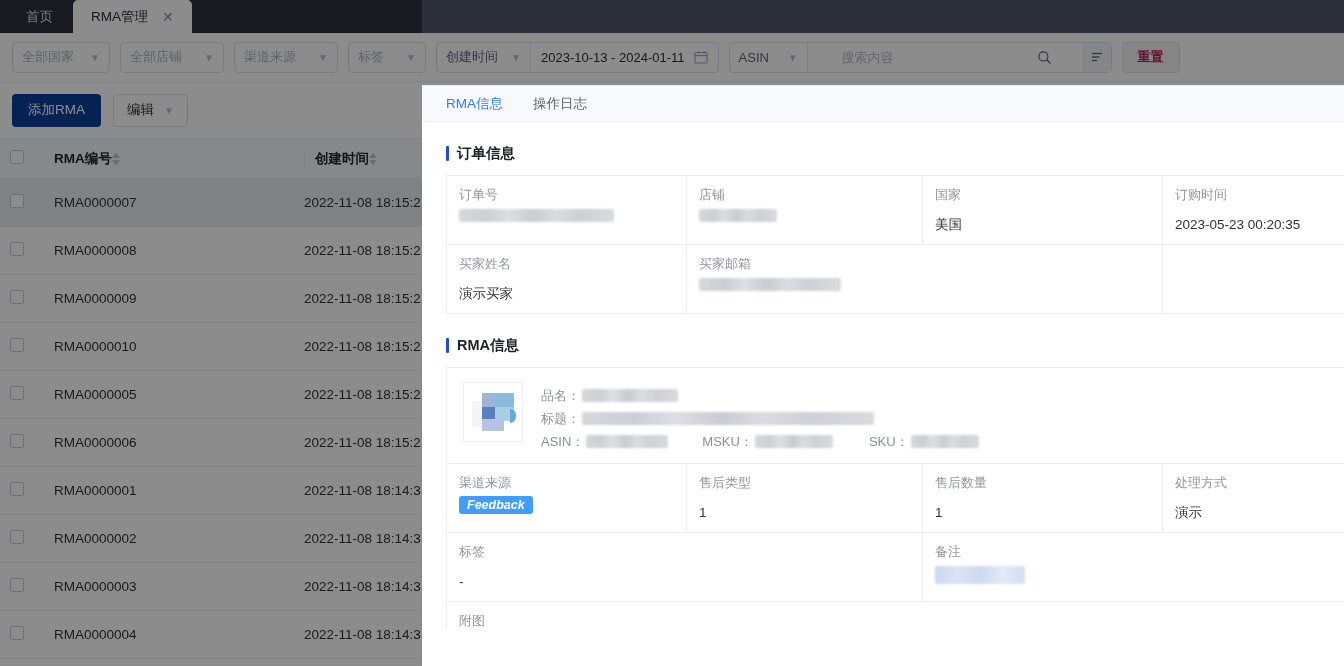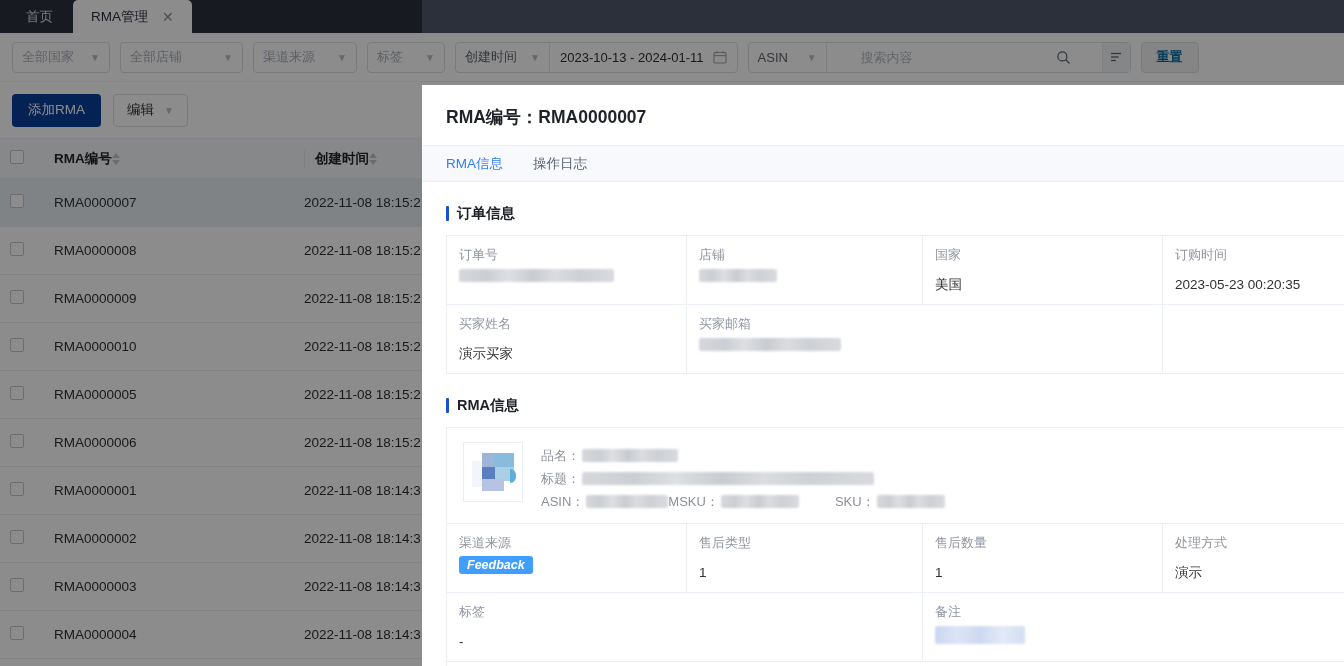--- a/index.html
+++ b/index.html
@@ -40,21 +40,21 @@
     gap: 10px; padding: 0 12px; border-bottom: 1px solid #eef0f3;
   }
   .sel {
     height: 31px; border: 1px solid #dcdfe6; border-radius: 4px;
     display: flex; align-items: center; justify-content: space-between;
     padding: 0 9px; font-size: 13px; color: #aab0ba; background: #fff;
     cursor: pointer;
   }
   .sel .caret { font-size: 10px; color: #b9bec7; margin-left: 10px; }
   .sel.w1 { width: 98px; }
-  .sel.w2 { width: 123px; }
+  .sel.w2 { width: 104px; }
   .sel.w3 { width: 104px; }
   .sel.w4 { width: 78px; }
 
   .daterange {
     height: 31px; border: 1px solid #dcdfe6; border-radius: 4px;
     display: flex; align-items: center; font-size: 13px; background: #fff;
   }
   .daterange .dlabel {
     width: 94px; height: 100%; display: flex; align-items: center;
     justify-content: space-between; padding: 0 9px; color: #5d6471;
@@ -85,21 +85,21 @@
   }
   .searchgroup input::placeholder { color: #b3b8c2; }
   .icbtn {
     width: 28px; height: 100%; display: flex; align-items: center;
     justify-content: center; cursor: pointer; color: #6b7280;
   }
   .icbtn.bordered { border-left: 1px solid #e9ebef; background: #f3f4f6; }
   .resetbtn {
     height: 31px; padding: 0 15px; border: 1px solid #dcdfe6;
     border-radius: 4px; background: #f2f3f5; font-size: 13px;
-    color: #0369a1; display: flex; align-items: center; cursor: pointer;
+    color: #be185d; display: flex; align-items: center; cursor: pointer;
     font-weight: 600;
   }
 
   
   .actionrow {
     height: 56px; display: flex; align-items: center; gap: 12px;
     padding: 0 12px;
   }
   .btn-primary {
     height: 33px; padding: 0 16px; background: #0a3f99; color: #fff;
@@ -396,21 +396,20 @@
             <td>2022-11-08 18:14:3</td>
           </tr>
         </tbody>
     </table>
   </div>
 
   <div class="dim"></div>
   <div class="dim-filter"></div>
 
   <div class="drawer">
-    <div class="drawer-title">RMA编号：RMA0000007</div>
 
     <div class="drawer-tabs">
       <div class="dtab active">RMA信息</div>
       <div class="dtab">操作日志</div>
     </div>
 
     <div class="drawer-body">
 
       <div class="section-title">
         <span class="bar"></span>
@@ -477,21 +476,21 @@
             <span class="plabel">品名：</span>
             <span class="redact" style="width:96px;margin-top:0"></span>
           </div>
           <div class="prow">
             <span class="plabel">标题：</span>
             <span class="redact" style="width:292px;margin-top:0"></span>
           </div>
           <div class="prow" style="gap:0">
             <span class="plabel">ASIN：</span>
             <span class="redact" style="width:82px;margin-top:0"></span>
-            <span class="plabel" style="">MSKU：</span>
+            <span class="plabel" style="margin-left:34px">MSKU：</span>
             <span class="redact" style="width:78px;margin-top:0"></span>
             <span class="plabel" style="margin-left:36px">SKU：</span>
             <span class="redact" style="width:68px;margin-top:0"></span>
           </div>
         </div>
       </div>
 
       <table class="dtable">
         <colgroup>
             <col style="width:240px">

